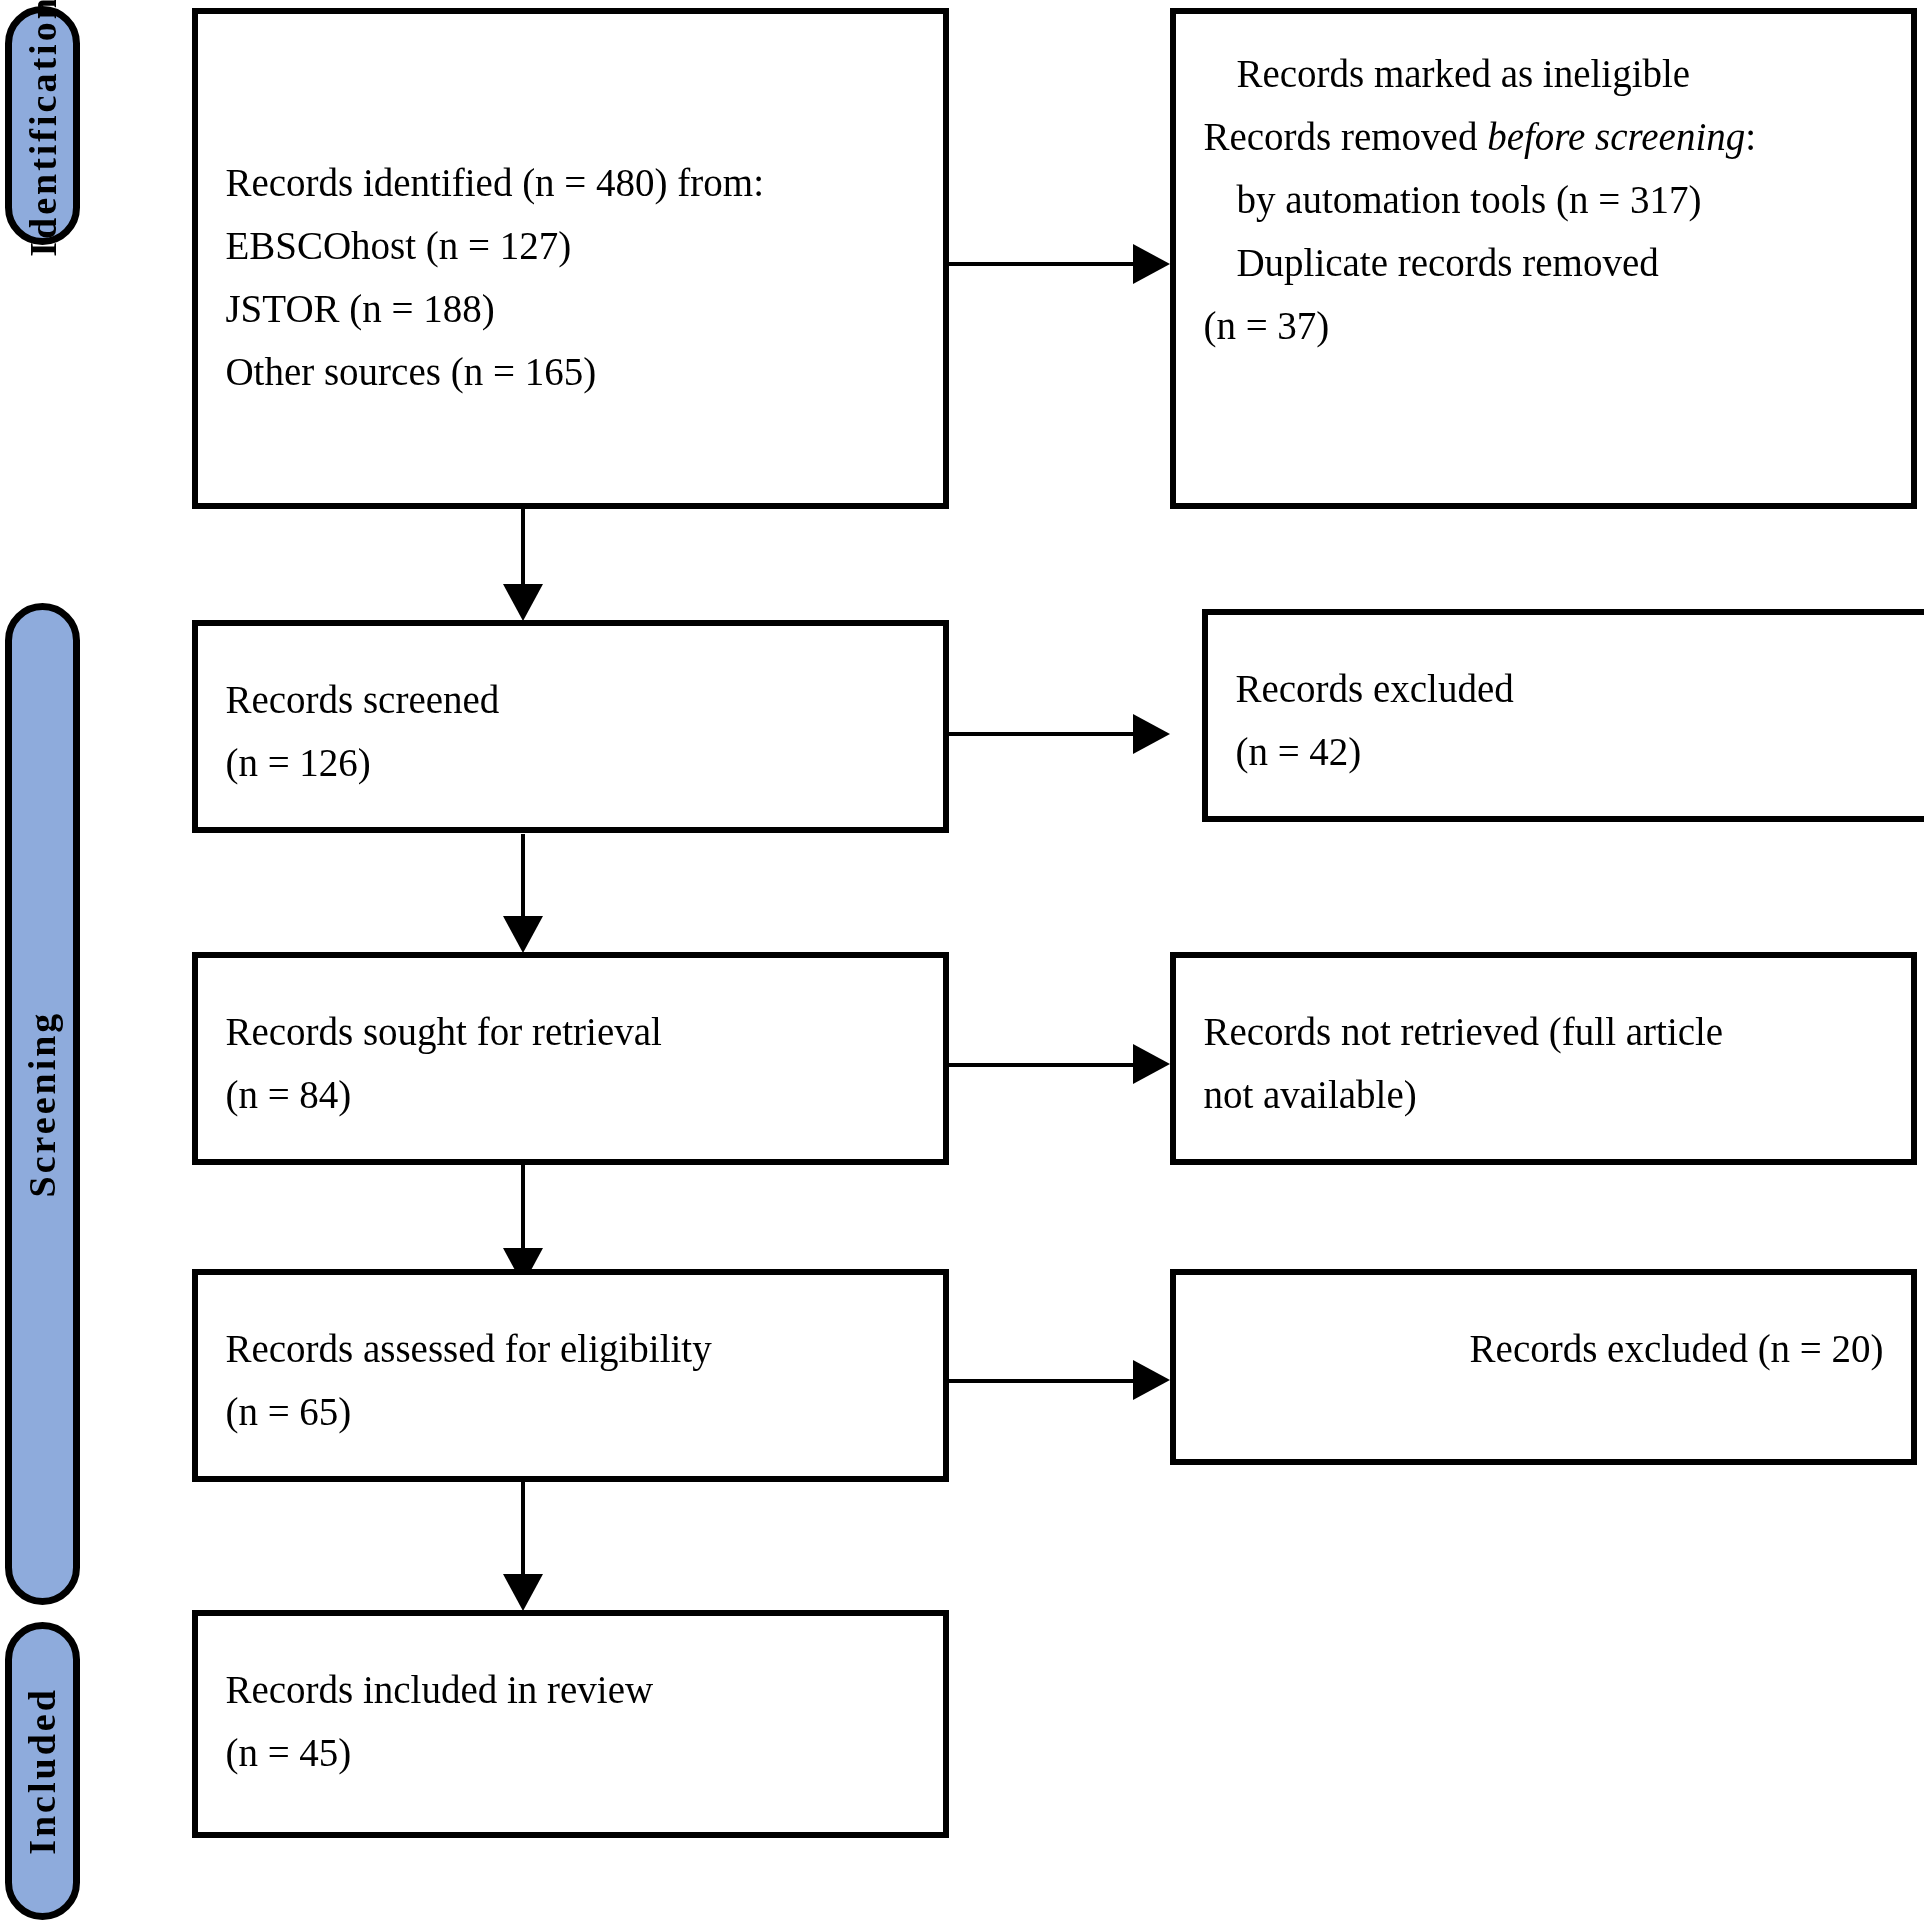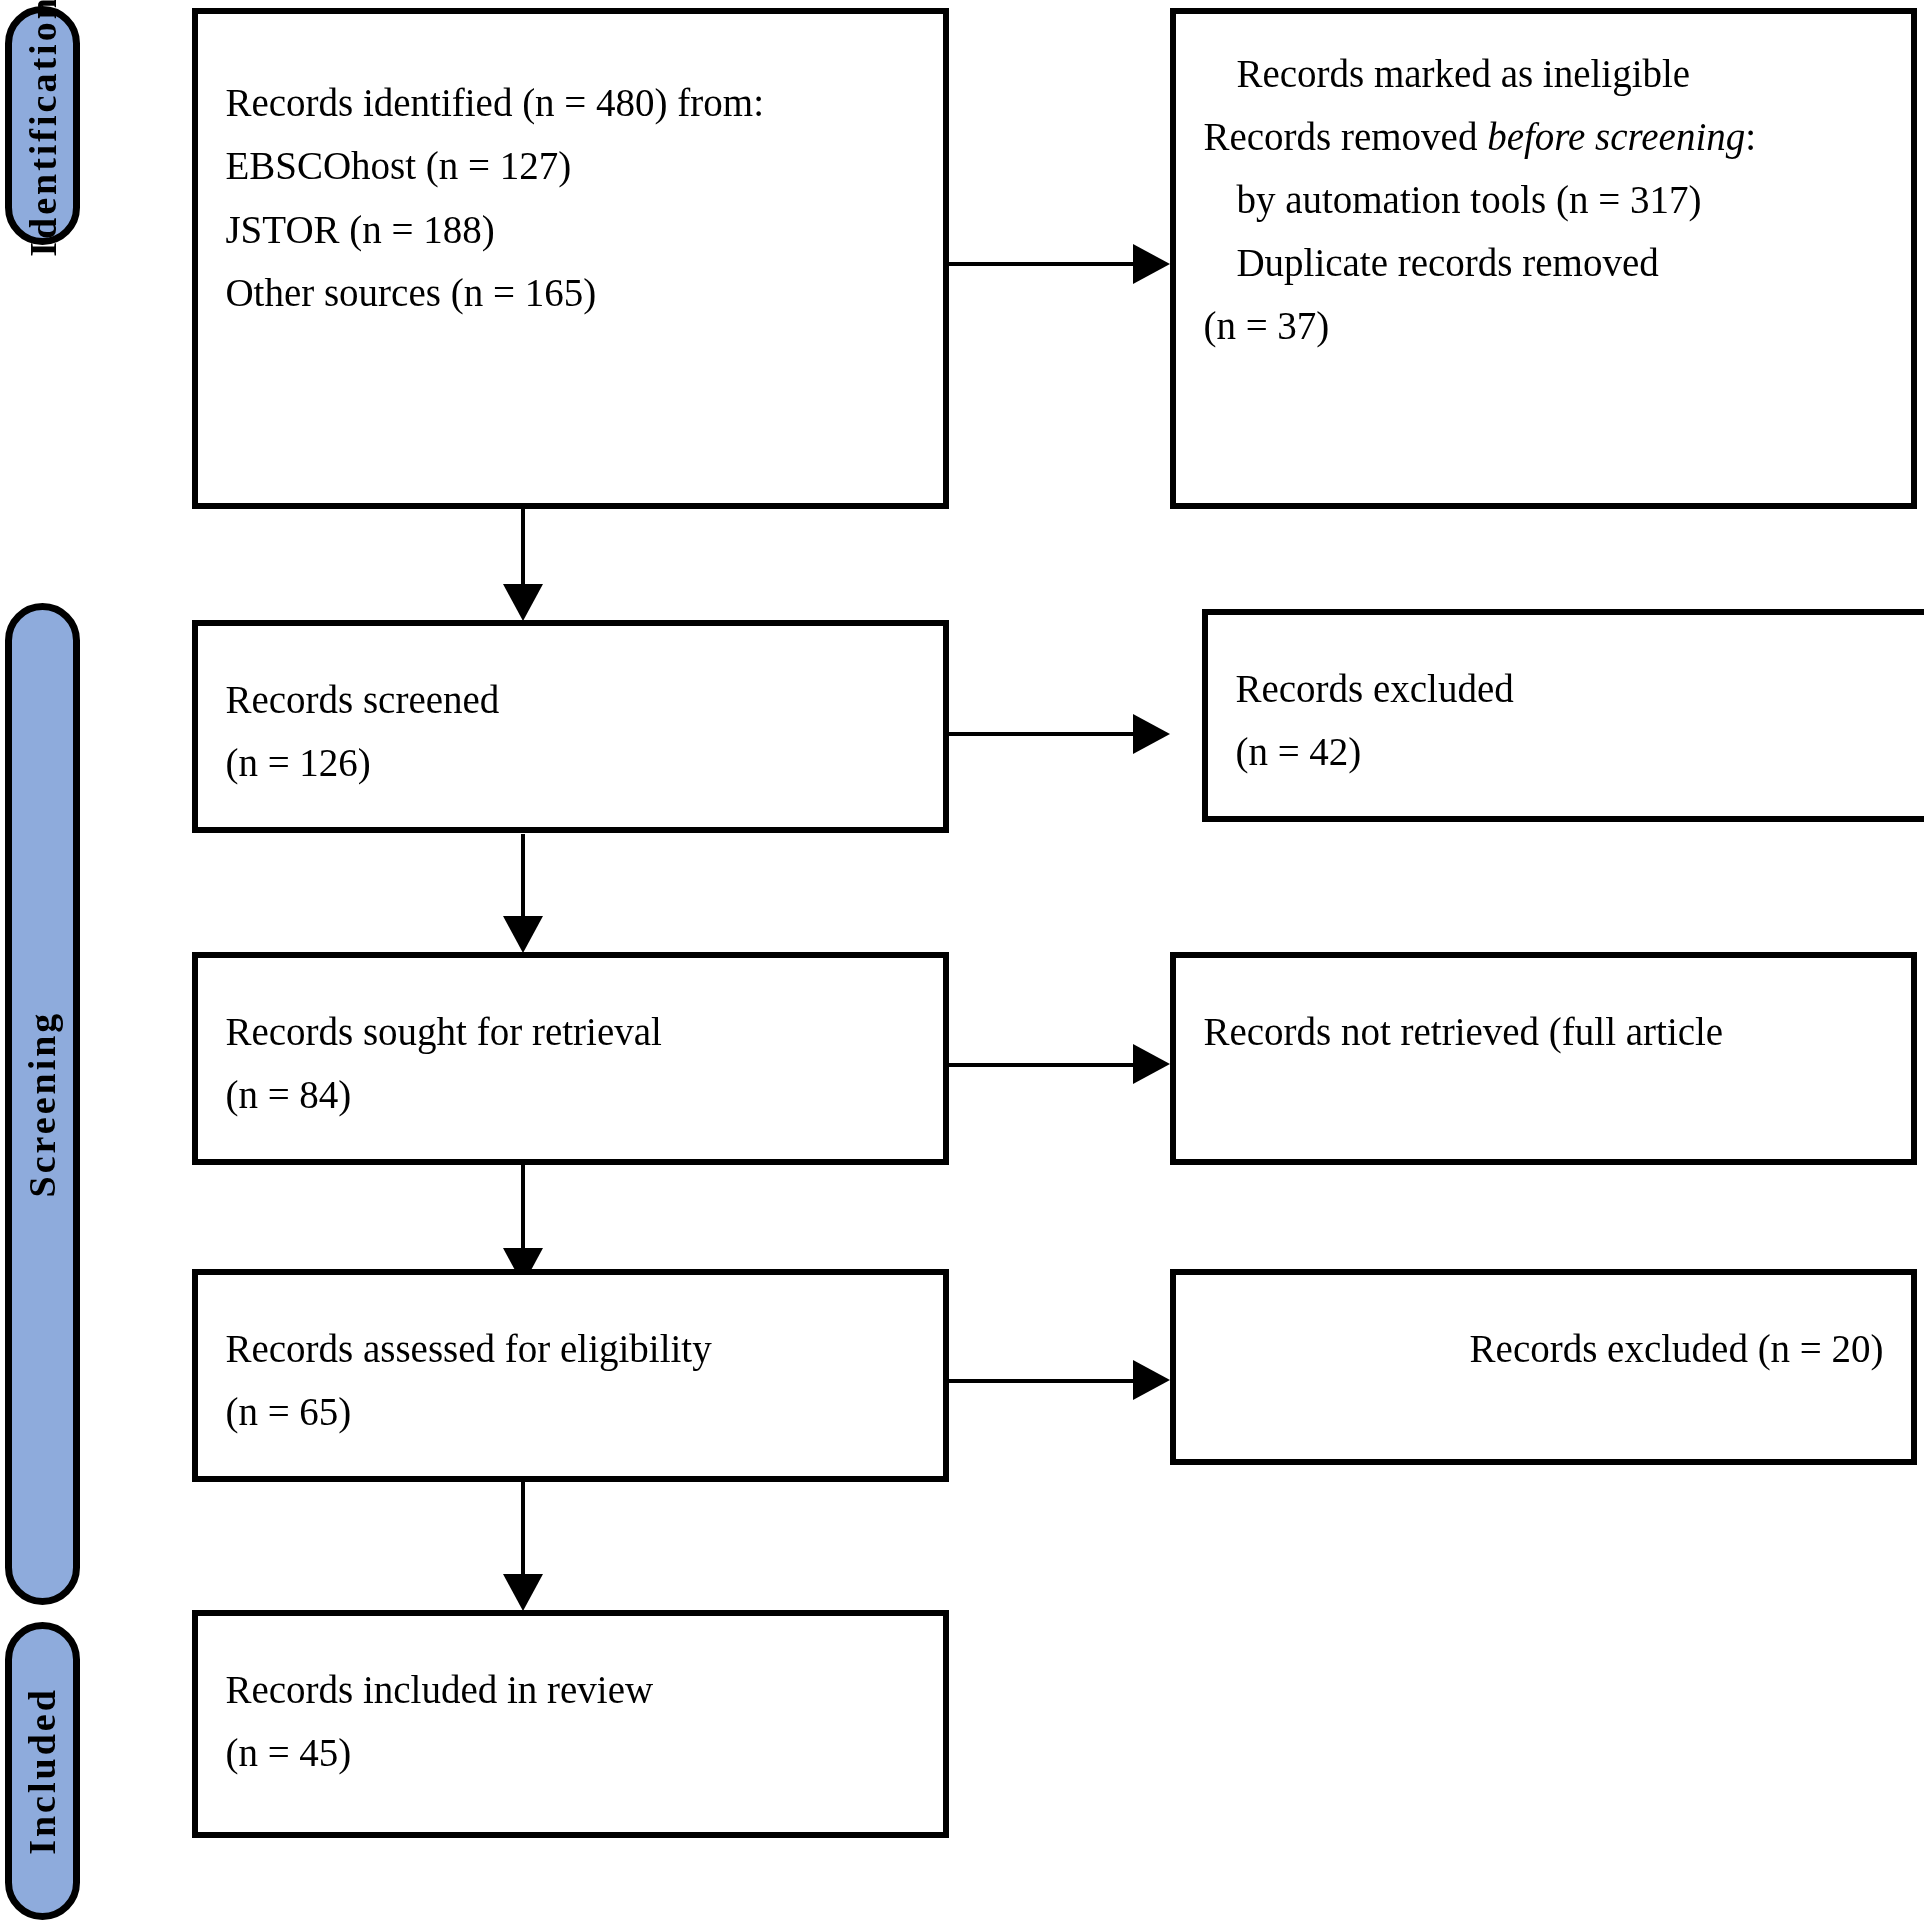--- a/index.html
+++ b/index.html
@@ -106,21 +106,21 @@
   </div>
 
   <div class="stage-label" style="left:4.8px; top:603px; width:75px; height:1002px;">
     <span class="stage-text">Screening</span>
   </div>
 
   <div class="stage-label" style="left:4.8px; top:1622px; width:75px; height:298px;">
     <span class="stage-text">Included</span>
   </div>
 
-  <div class="flow-box pad-top-lg" style="left:192px; top:8.3px; width:757px; height:501px;">
+  <div class="flow-box pad-top-lg" style="left:192px; top:8.3px; width:757px; height:501px;justify-content:center;">
     <div class="line">Records identified (n = 480) from:</div>
     <div class="line">EBSCOhost (n = 127)</div>
     <div class="line">JSTOR (n = 188)</div>
     <div class="line">Other sources (n = 165)</div>
   </div>
 
   <div class="flow-box pad-top-sm" style="left:1170px; top:8.3px; width:747px; height:501px;">
     <div class="line indent">Records marked as ineligible</div>
     <div class="line">
       <span>Records removed </span><em>before screening</em><span>:</span>
@@ -152,20 +152,21 @@
   <div class="conn-v" style="left:521px; top:834px; height:91px;"></div>
   <div class="arrow-down" style="left:503px; top:916px;"></div>
 
   <div class="flow-box pad-top-md" style="left:192px; top:952px; width:757px; height:213px;">
     <div class="line">Records sought for retrieval</div>
     <div class="line">(n = 84)</div>
   </div>
 
   <div class="flow-box pad-top-md" style="left:1170px; top:952px; width:747px; height:213px;">
     <div class="line">Records not retrieved (full article</div>
+    <div class="line">not available)</div>
   </div>
 
   <div class="conn-h" style="left:949px; top:1063px; width:188px;"></div>
   <div class="arrow-right" style="left:1133px; top:1044px;"></div>
 
   <div class="conn-v" style="left:521px; top:1165px; height:91px;"></div>
   <div class="arrow-down" style="left:503px; top:1248px;"></div>
 
   <div class="flow-box pad-top-md" style="left:192px; top:1269px; width:757px; height:213px;">
     <div class="line">Records assessed for eligibility</div>

